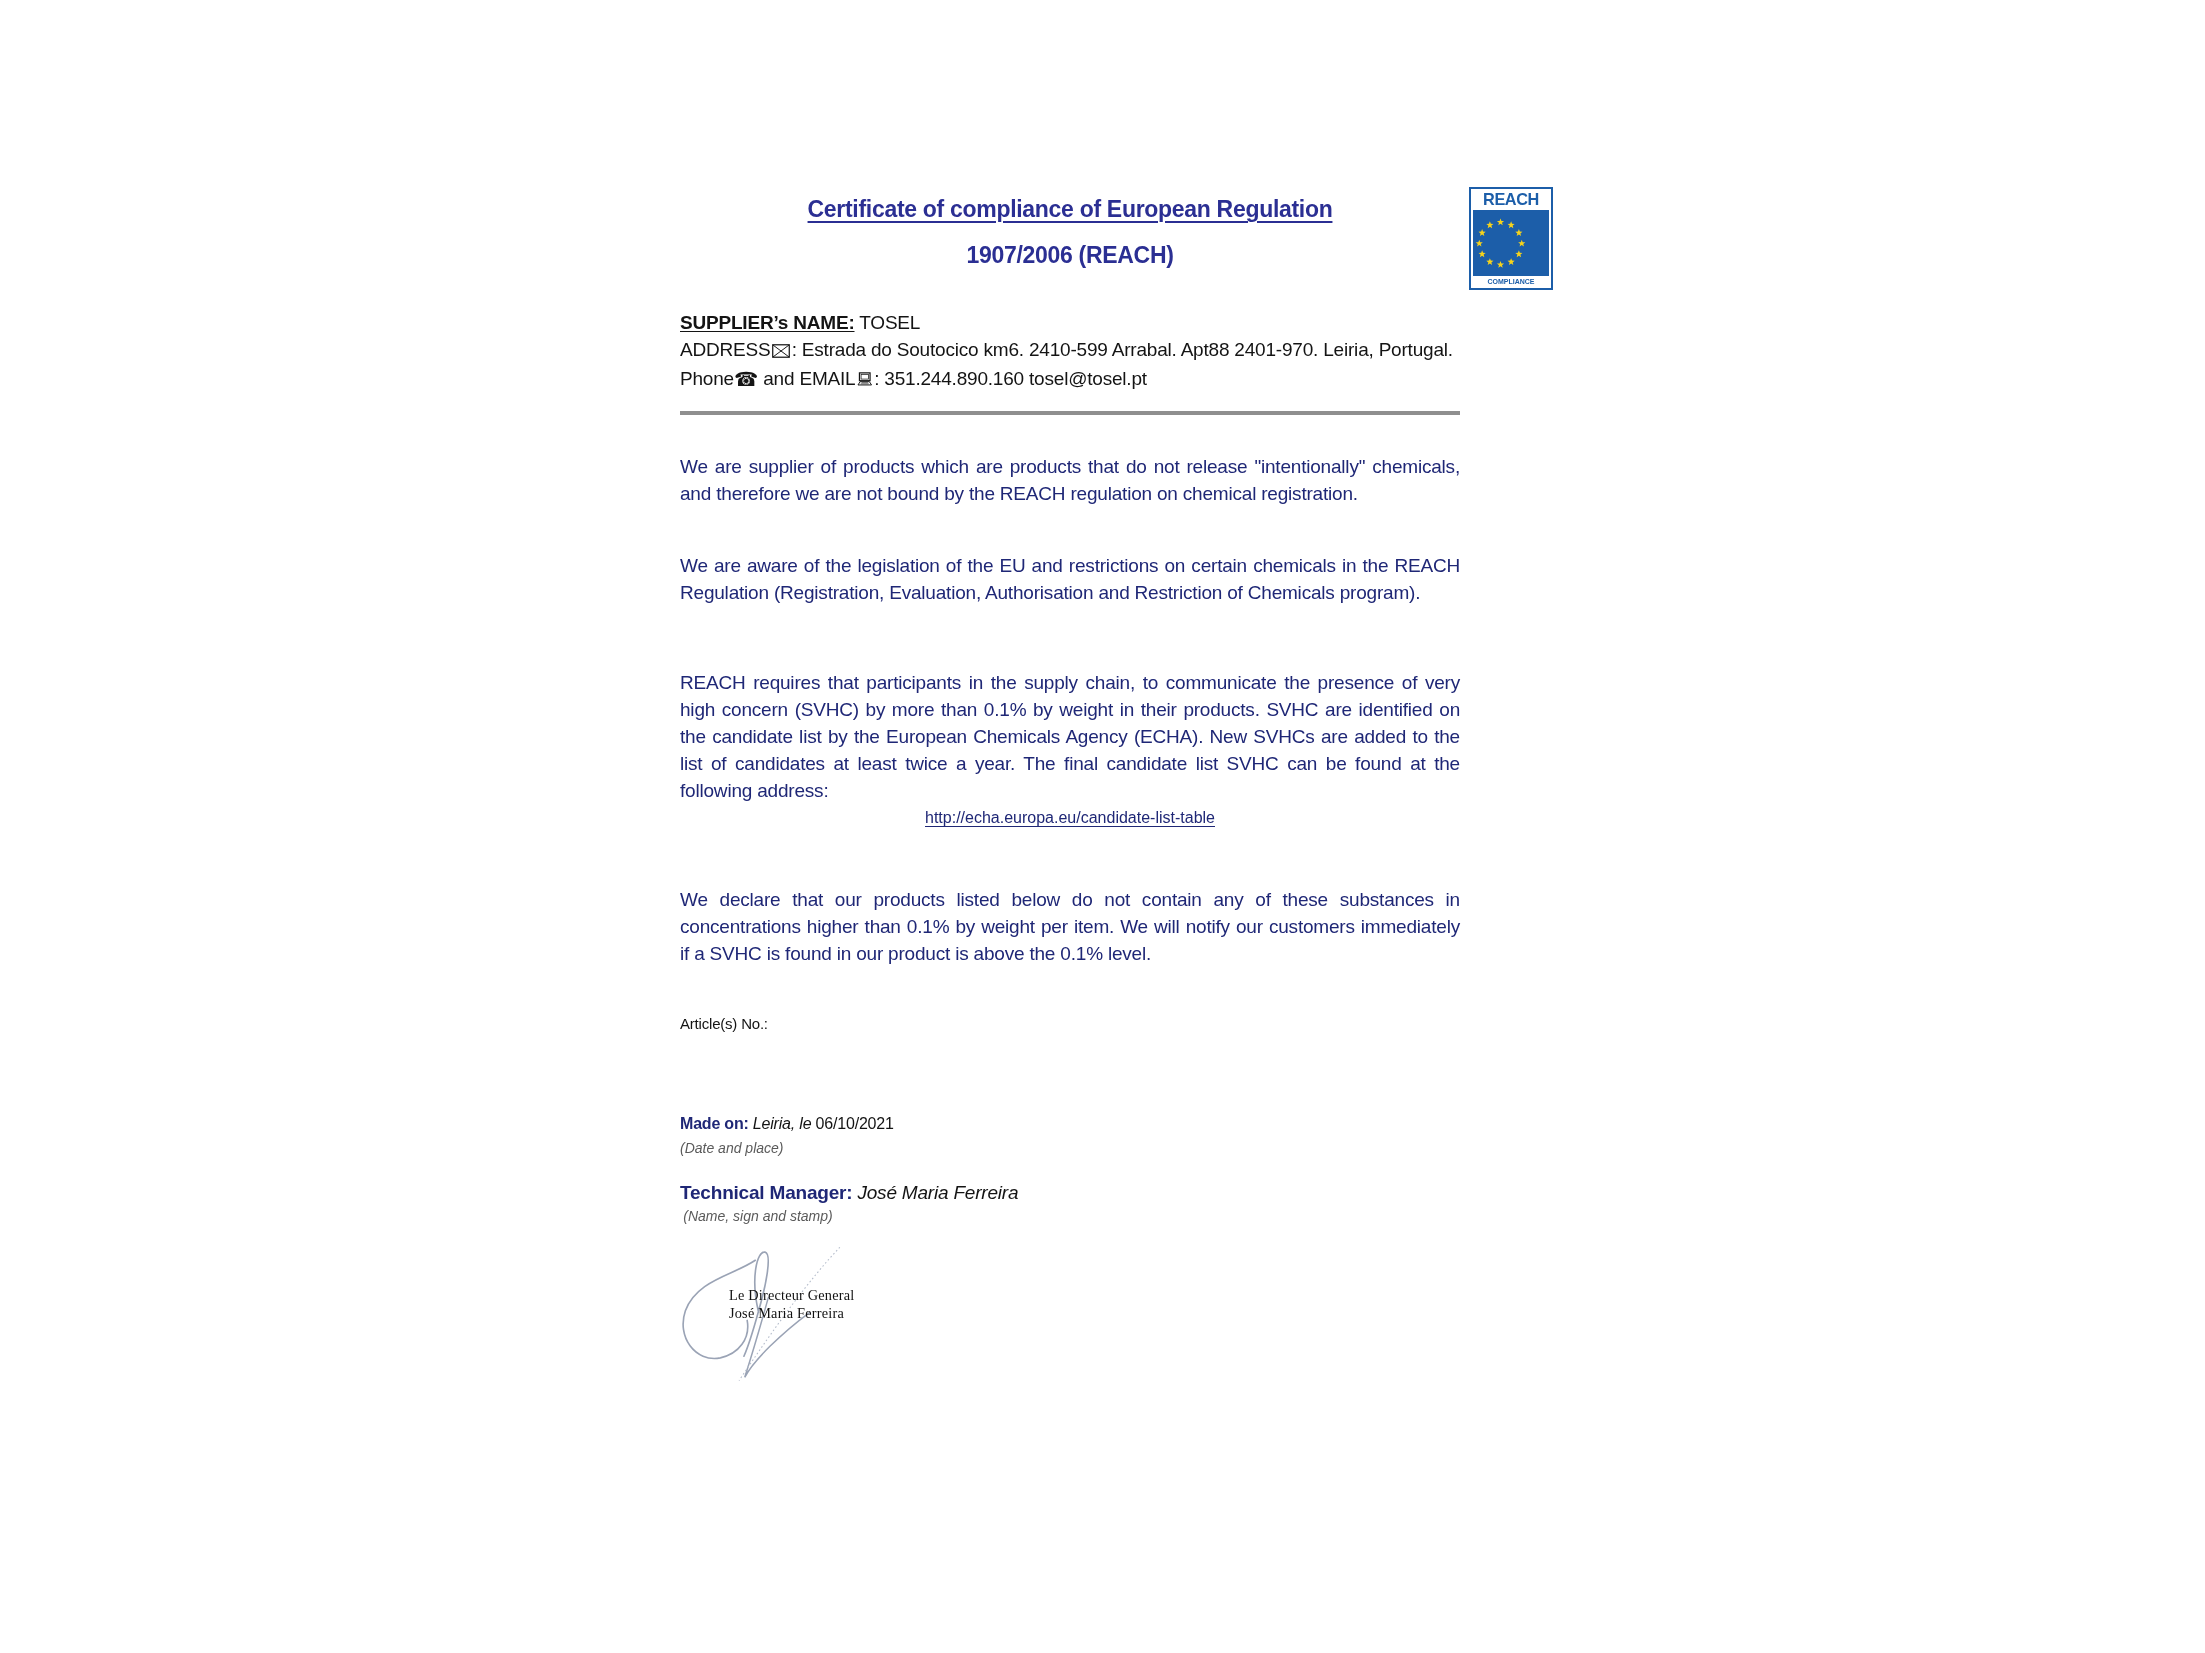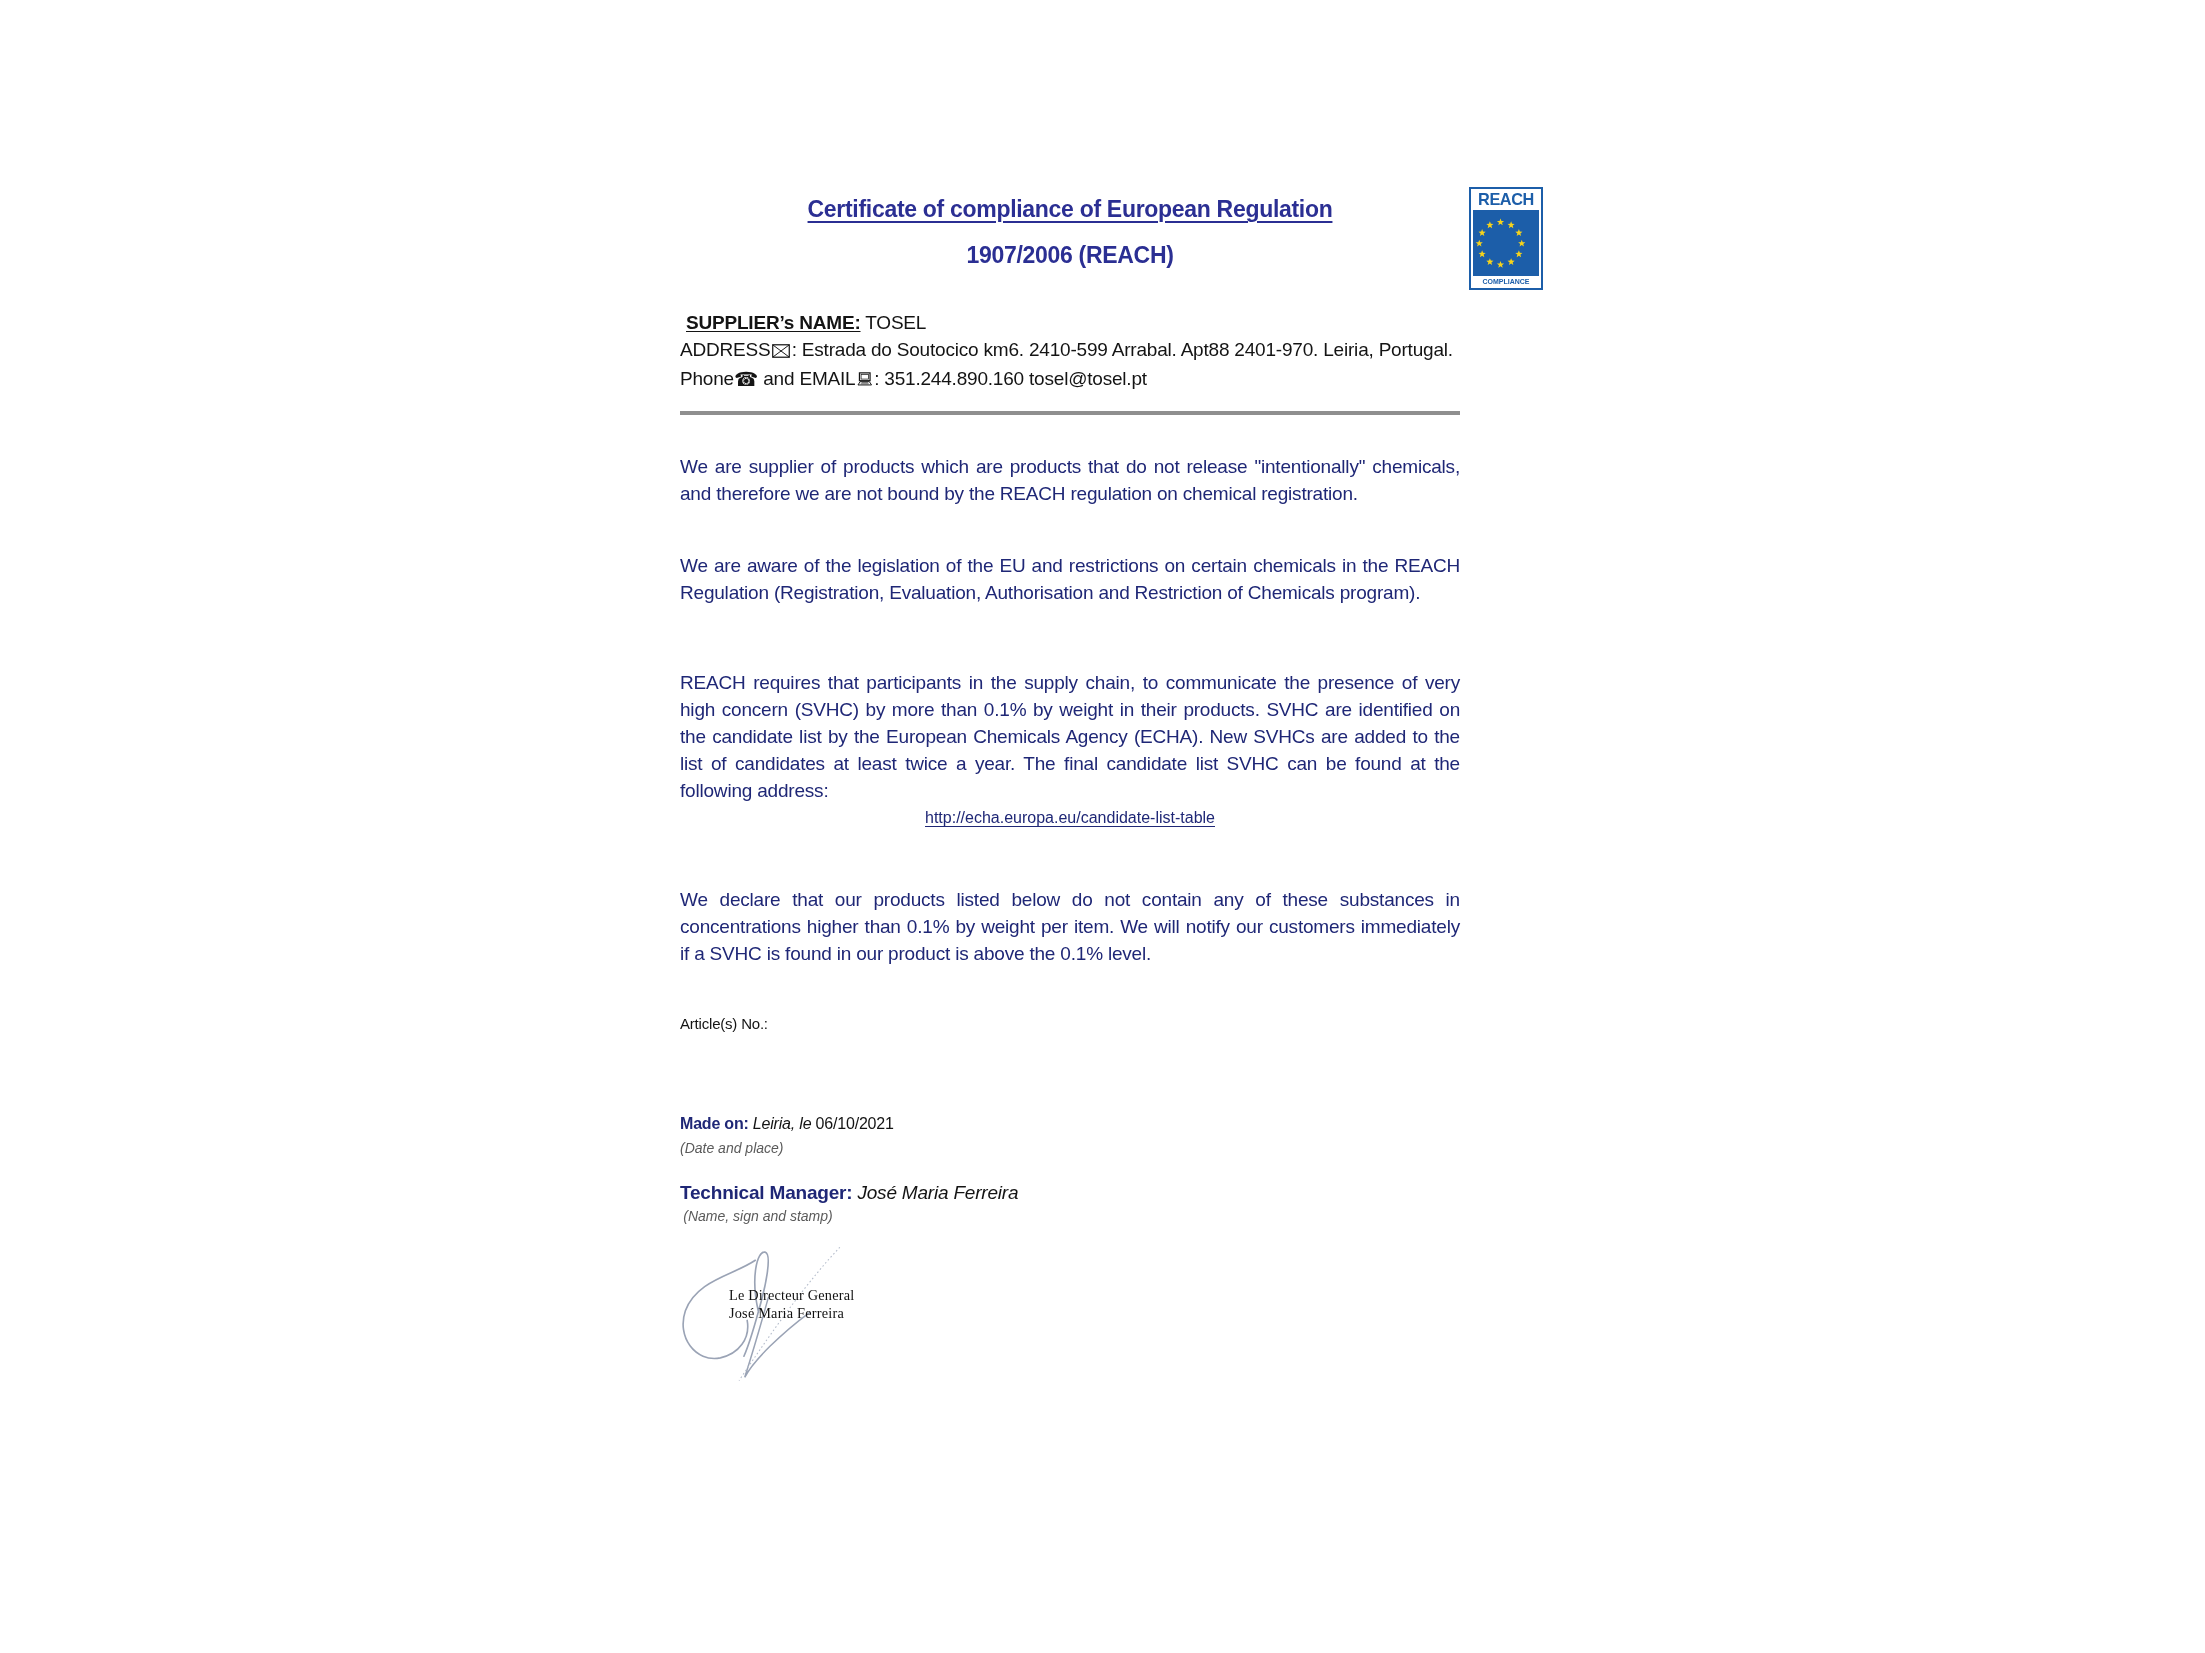--- a/index.html
+++ b/index.html
@@ -18,21 +18,21 @@
   .canvas{position:relative;width:2205px;height:1654px;background:#fff;overflow:hidden;}
 
   
   .doc{position:absolute;left:680px;top:186px;width:780px;}
 
   .title{color:var(--title);text-align:center;font-weight:bold;
          font-size:23px;line-height:46px;letter-spacing:-0.3px;}
   .title .u{text-decoration:underline;text-decoration-thickness:2.4px;text-underline-offset:4.1px;}
 
   .supplier{margin-top:31px;color:var(--black);font-size:19px;line-height:27px;letter-spacing:-0.2px;}
-  .supplier .lbl-underline{font-weight:bold;text-decoration:underline;text-underline-offset:2.4px;margin-left:6px;}
+  .supplier .lbl-underline{font-weight:bold;text-decoration:underline;text-underline-offset:2.4px;}
   .just{text-align:justify;}
 
   .icon-inline{display:inline-block;vertical-align:-1.6px;margin:0 1.6px;}
   .glyph-icon{font-family:"DejaVu Sans",sans-serif;font-size:19.6px;line-height:1;vertical-align:-0.8px;}
 
   .rule{border:none;border-top:4.1px solid var(--rule);margin:18px 0 0 0;width:100%;}
 
   .para{color:var(--ink);font-size:19px;line-height:27px;letter-spacing:-0.2px;text-align:justify;}
   .p1{margin-top:45px;}
   .p2{margin-top:38px;}
@@ -51,21 +51,21 @@
   .mgr{margin-top:20.4px;font-size:19px;line-height:27px;letter-spacing:-0.2px;color:var(--black);}
   .note2{padding-left:3.3px;}
 
   .sig-block{position:relative;margin-top:12.2px;height:187px;}
   .sig-svg{position:absolute;left:-6.5px;top:0;}
   .sig-text{position:absolute;left:49px;top:47px;color:#111;
             font-family:"Liberation Serif","DejaVu Serif",serif;
             font-size:14.3px;line-height:18px;letter-spacing:0.2px;}
 
   
-  .reach-logo{position:absolute;left:1469px;top:187px;width:74px;height:103px;
+  .reach-logo{position:absolute;left:1469px;top:187px;width:84px;height:103px;
               border:2.4px solid var(--logo);background:#fff;display:flex;flex-direction:column;}
   .logo-reach{color:var(--logo);font-weight:bold;font-size:16.3px;line-height:19.6px;
               text-align:center;letter-spacing:-0.4px;padding-top:0.8px;}
   .logo-eu{flex:1;margin:0.8px 2.4px 1.6px 2.4px;background:var(--logo);position:relative;}
   .logo-eu svg{position:absolute;left:0;top:0;}
   .logo-compliance{color:var(--logo);font-weight:bold;font-size:7px;line-height:9.8px;
                    text-align:center;letter-spacing:0;padding-bottom:0.8px;}
 </style>
 </head>
 <body>

